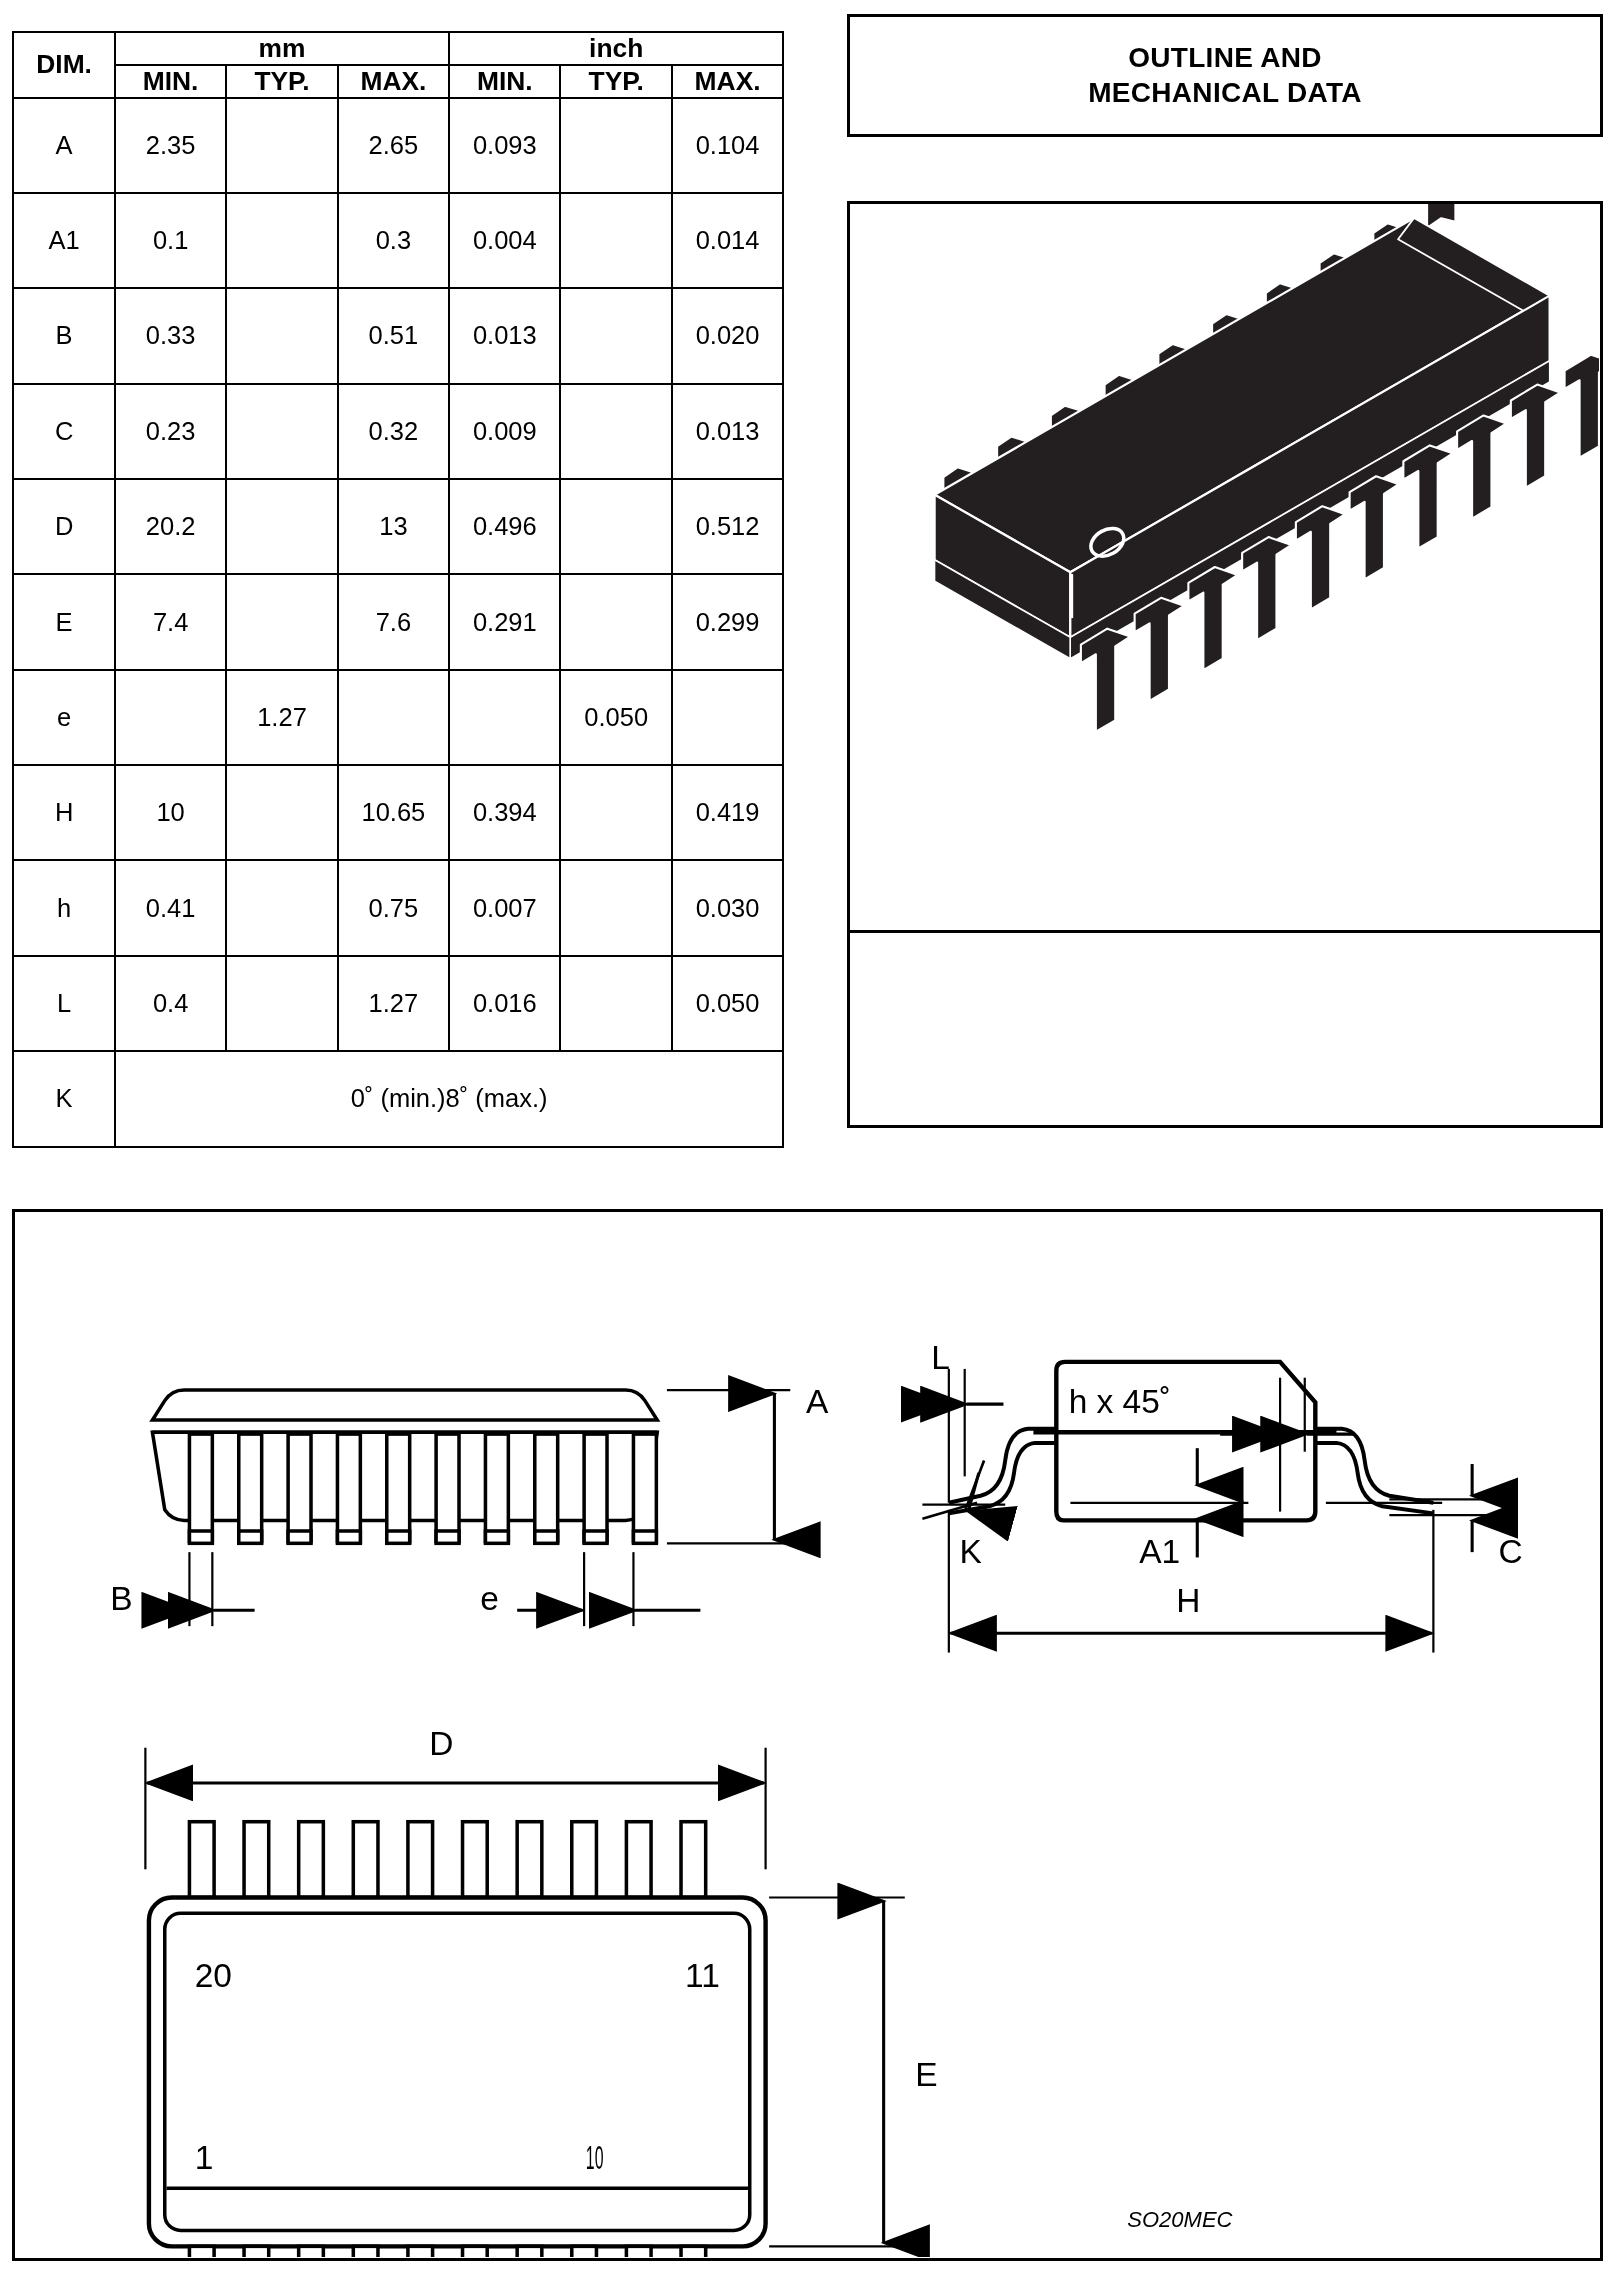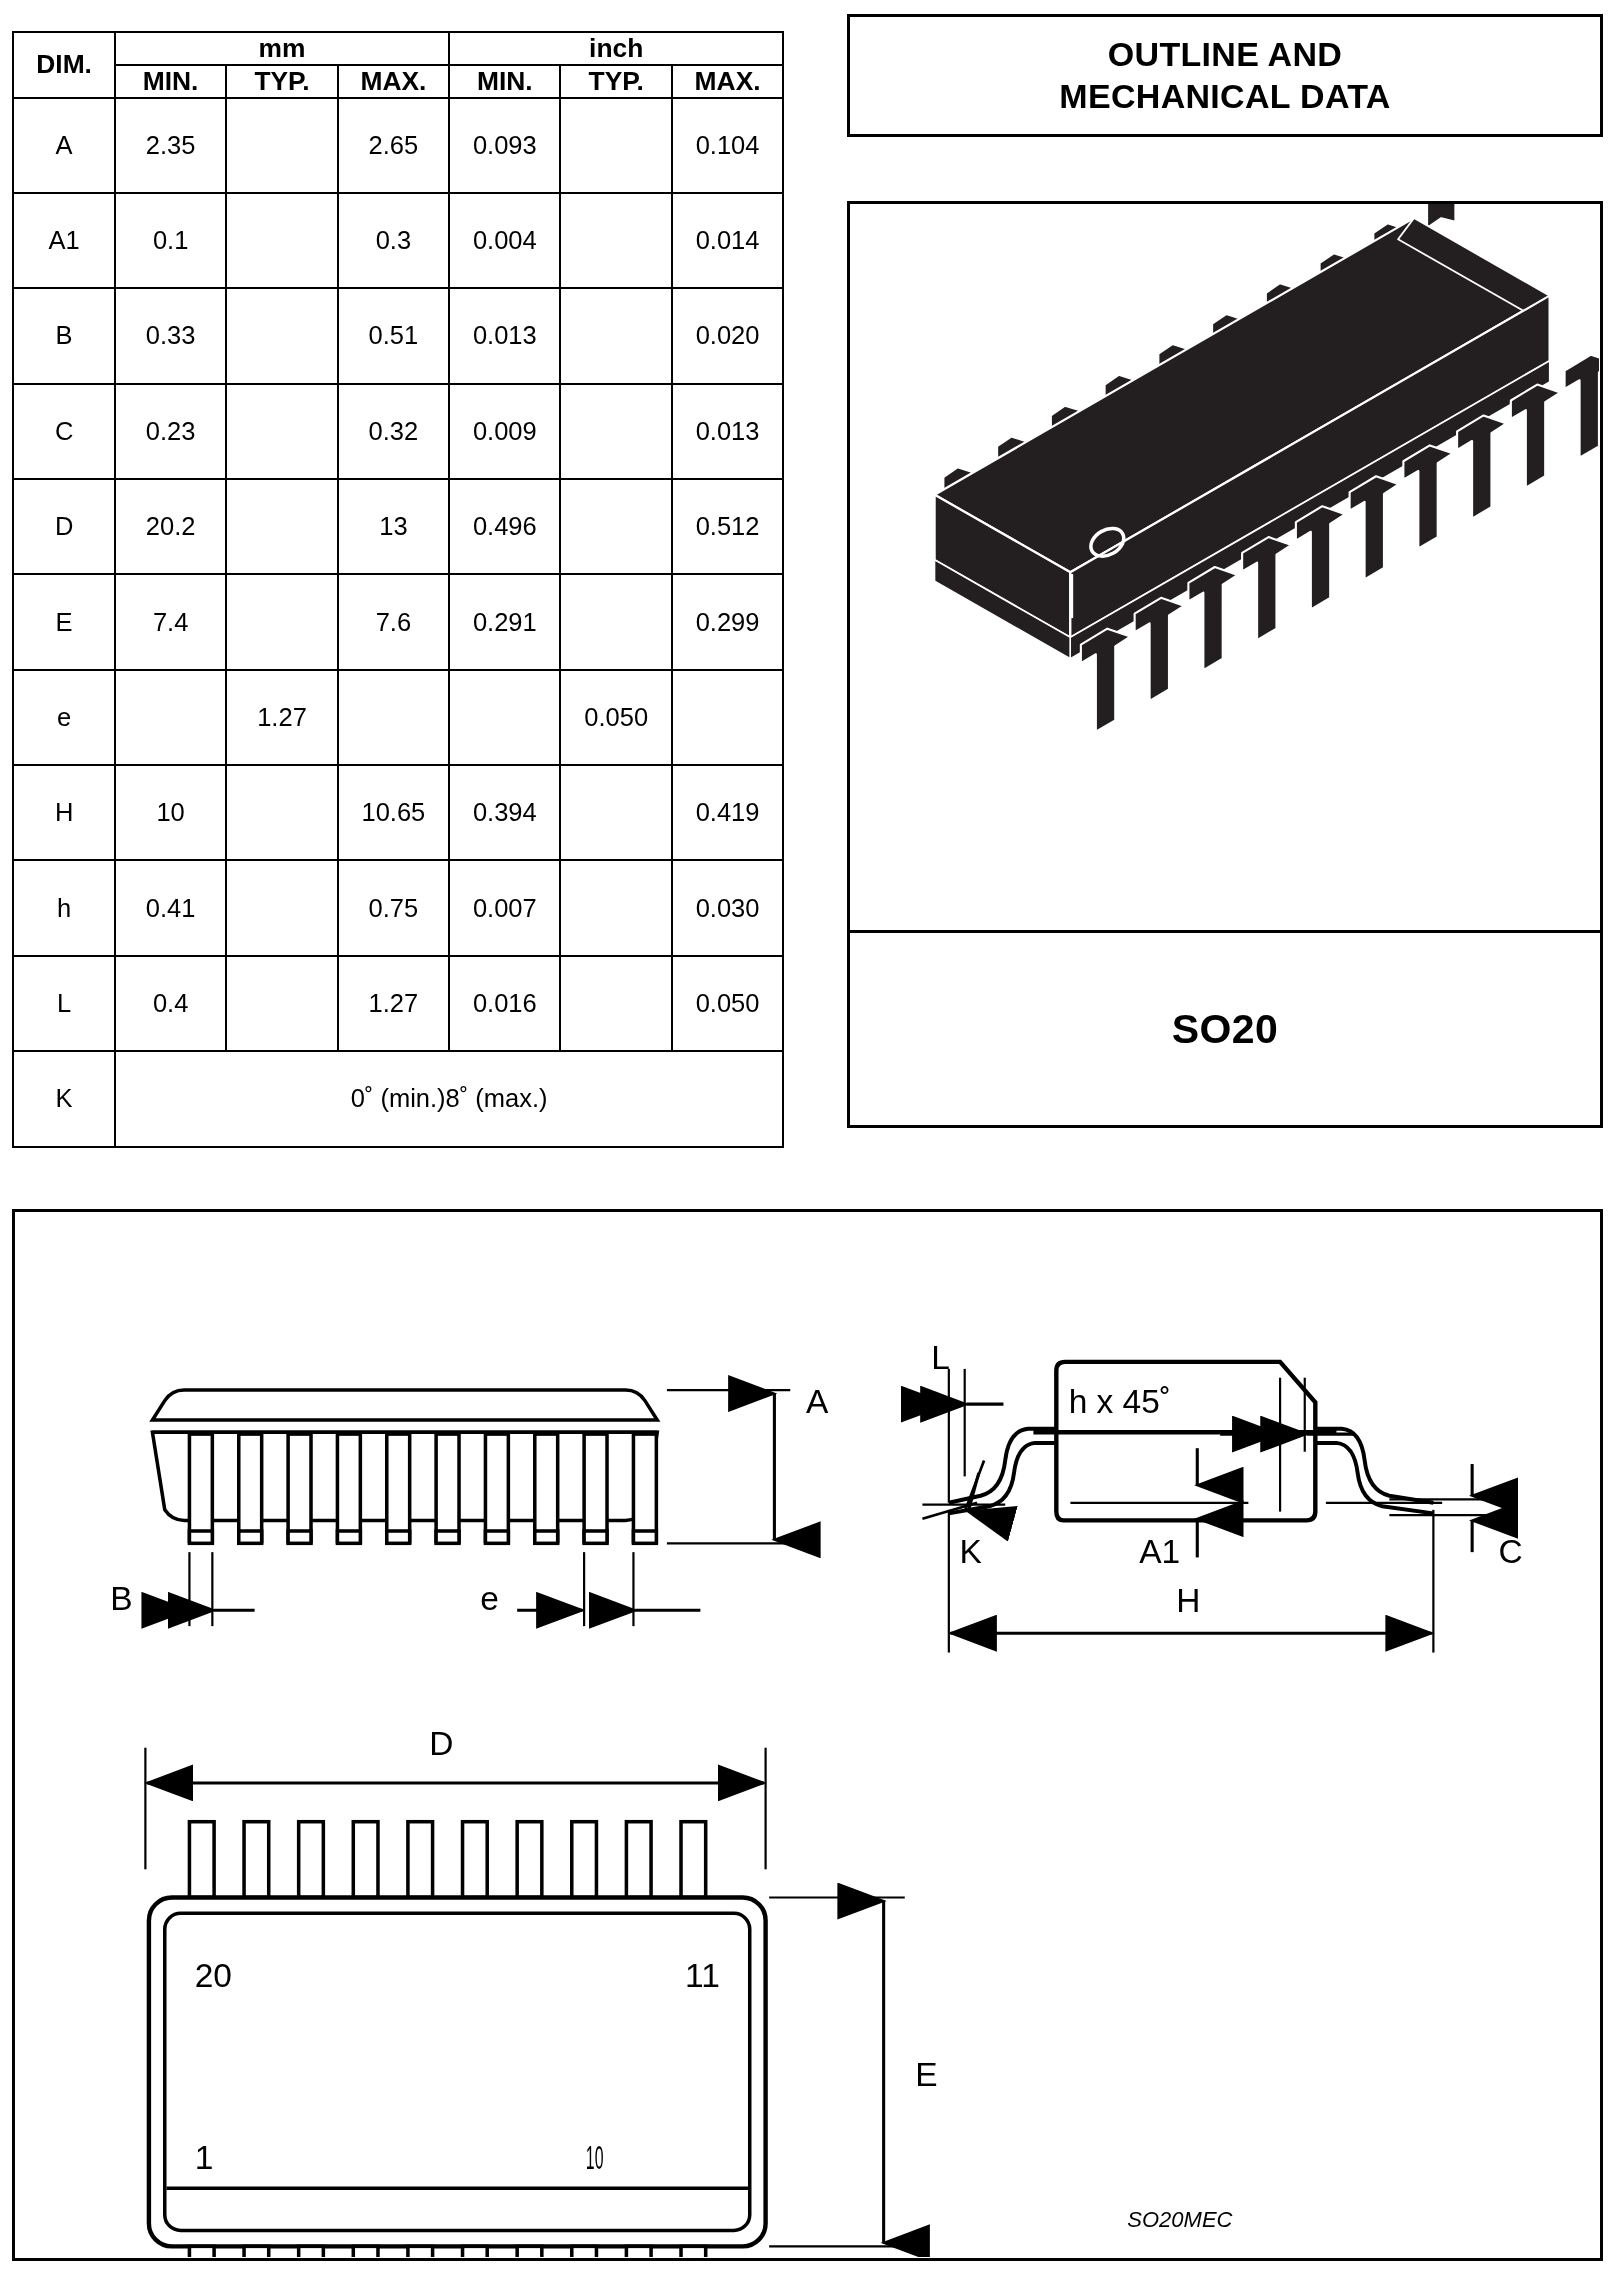--- a/index.html
+++ b/index.html
@@ -52,21 +52,21 @@
     top: 14px;
     width: 756px;
     height: 123px;
     border: 3.5px solid #000000;
     display: flex;
     align-items: center;
     justify-content: center;
   }
   .title-box .title-text {
     text-align: center;
-    font-size: 34px;
+    font-size: 28px;
     font-weight: bold;
     line-height: 1.22;
     letter-spacing: 0.3px;
   }
 
   .pkg-box {
     position: absolute;
     left: 847px;
     top: 201px;
     width: 756px;
@@ -284,21 +284,20 @@
           <path d="M506,361 l30,-18 l26,9 l-17,11 l0,84 l-22,13 l0,-88 l-17,10 z"></path>
           <path d="M567,327 l30,-18 l26,9 l-17,11 l0,84 l-22,13 l0,-88 l-17,10 z"></path>
           <path d="M628,292 l30,-18 l26,9 l-17,11 l0,84 l-22,13 l0,-88 l-17,10 z"></path>
           <path d="M689,258 l30,-18 l26,9 l-17,11 l0,84 l-22,13 l0,-88 l-17,10 z"></path>
           <path d="M750,223 l30,-18 l26,9 l-17,11 l0,84 l-22,13 l0,-88 l-17,10 z"></path>
           <path d="M811,189 l30,-18 l26,9 l-17,11 l0,84 l-22,13 l0,-88 l-17,10 z"></path>
         </g>
       </g>
     </svg>
   </div>
-  <div class="pkg-name">SO20</div>
 </div>
 
 <div class="draw-box">
   <svg width="1584" height="1045" viewBox="0 0 1798 1186" xmlns="http://www.w3.org/2000/svg">
     <defs>
       <marker id="arrR" markerWidth="16" markerHeight="12" refX="15" refY="6" orient="auto">
         <path d="M0,0 L16,6 L0,12 z" fill="#000"></path>
       </marker>
       <marker id="arrL" markerWidth="16" markerHeight="12" refX="1" refY="6" orient="auto">
         <path d="M16,0 L0,6 L16,12 z" fill="#000"></path>

